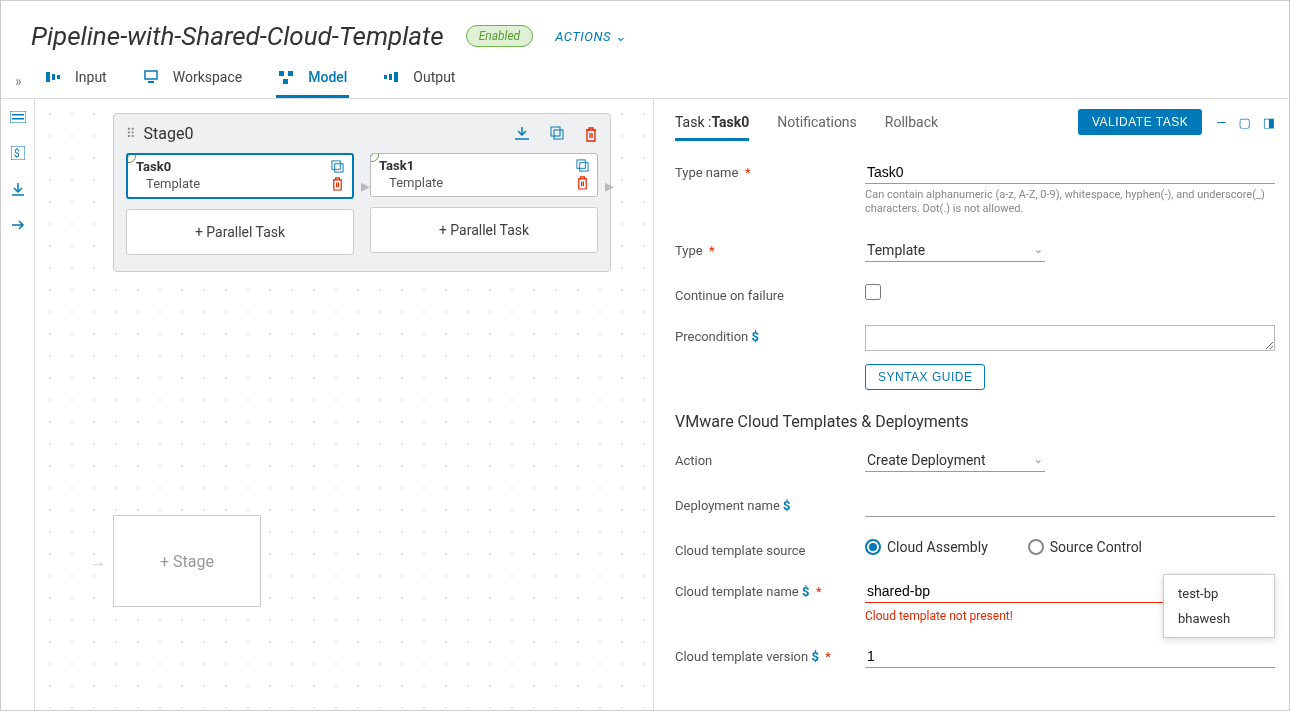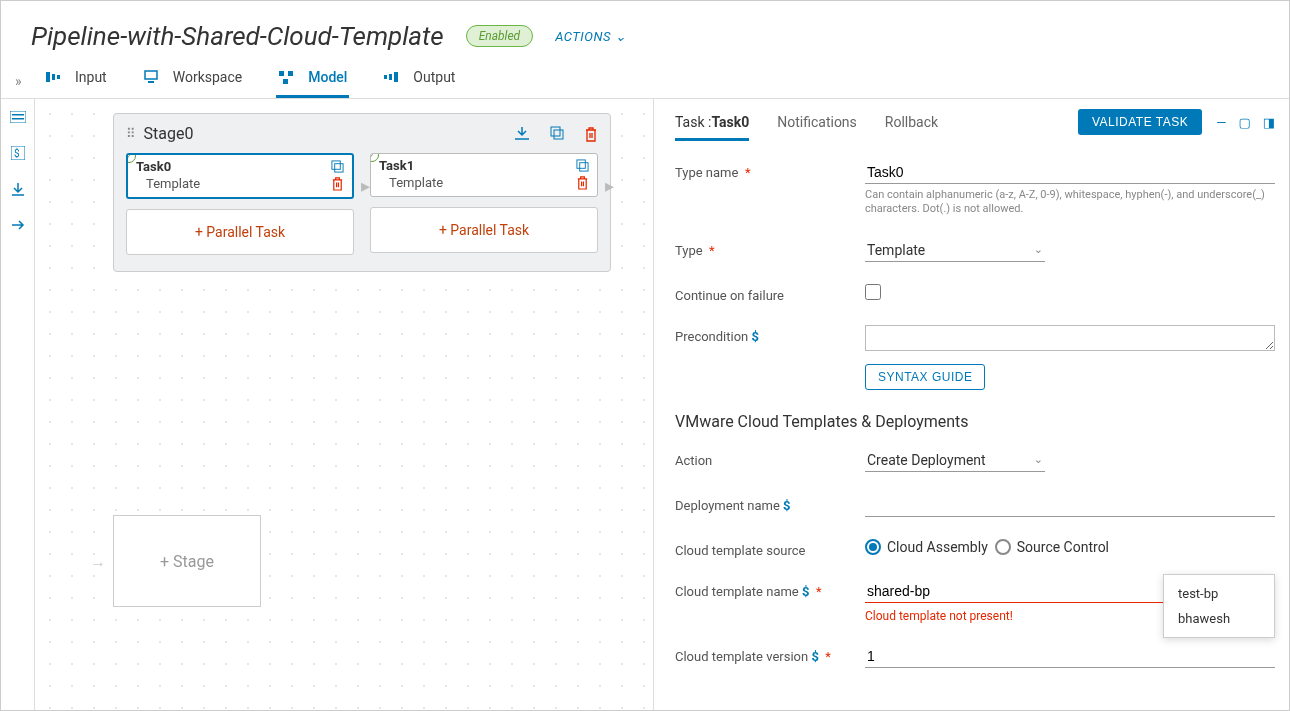--- a/index.html
+++ b/index.html
@@ -30,21 +30,21 @@
 .icon-red { color: #e62700; }
 .task-columns { display: flex; gap: 16px; align-items: flex-start; }
 .task-col { flex: 1; display: flex; flex-direction: column; gap: 10px; position: relative; }
 .task-box { border: 1px solid #bbb; background: #fff; border-radius: 3px; overflow: hidden; position: relative; }
 .task-box.selected { border: 2px solid #0079b8; }
 .task-name-row { display: flex; align-items: center; padding: 4px 8px 0 8px; font-weight: bold; font-size: 13px; }
 .task-check { position: absolute; left: -6px; top: -6px; width: 14px; height: 14px; border: 1.5px solid #5c9c35; border-radius: 50%; background: #fff; display: flex; align-items: center; justify-content: center; color: #5c9c35; font-size: 9px; }
 .task-copy { margin-left: auto; color: #0079b8; cursor: pointer; }
 .task-type-row { display: flex; align-items: center; padding: 2px 8px 6px 18px; font-size: 13px; color: #555; }
 .task-del { margin-left: auto; color: #e62700; cursor: pointer; }
-.parallel-btn { border: 1px solid #ccc; background: #fff; border-radius: 3px; padding: 14px 8px; text-align: center; color: #c2410c; font-size: 14px; cursor: pointer; }
+.parallel-btn { border: 1px solid #ccc; background: #fff; border-radius: 3px; padding: 14px 8px; text-align: center; color: #404040; font-size: 14px; cursor: pointer; }
 .arrow-r { position: absolute; top: 22px; right: -16px; color: #bbb; font-size: 18px; }
 .add-stage { position: absolute; left: 78px; top: 416px; width: 148px; height: 92px; border: 1px solid #ccc; display: flex; align-items: center; justify-content: center; color: #999; font-size: 16px; background: #fff; cursor: pointer; }
 .add-stage::before { content: "→"; position: absolute; left: -24px; color: #ccc; font-size: 16px; }
 .divider { width: 8px; background: #fff; border-left: 1px solid #ddd; cursor: ew-resize; }
 .panel { width: 628px; background: #fff; display: flex; flex-direction: column; overflow: hidden; }
 .panel-head { display: flex; align-items: flex-end; padding: 10px 14px 0 14px; gap: 28px; }
 .ptab { font-size: 14px; color: #666; padding-bottom: 8px; border-bottom: 3px solid transparent; cursor: pointer; }
 .ptab.active { color: #333; border-bottom-color: #0079b8; }
 .ptab.active b { font-weight: bold; }
 .panel-head-right { margin-left: auto; display: flex; align-items: center; gap: 14px; padding-bottom: 6px; }
@@ -58,21 +58,21 @@
 .dollar { color: #0079b8; font-weight: bold; }
 .form-row .fld { flex: 1; }
 .text-input { width: 100%; border: none; border-bottom: 1px solid #999; padding: 3px 2px; font-size: 14px; outline: none; background: transparent; }
 .hint { font-size: 11px; color: #888; margin-top: 4px; line-height: 1.3; }
 .select-wrap { position: relative; width: 180px; border-bottom: 1px solid #999; padding: 3px 2px; font-size: 14px; display: flex; align-items: center; }
 .select-wrap .chev { margin-left: auto; color: #888; font-size: 11px; }
 .textarea { width: 100%; height: 26px; border: 1px solid #bbb; resize: both; font-family: inherit; font-size: 13px; padding: 2px 4px; }
 .btn-outline { border: 1px solid #0079b8; color: #0079b8; background: #fff; padding: 5px 12px; font-size: 12px; letter-spacing: 0.5px; border-radius: 3px; cursor: pointer; margin-top: 10px; }
 .checkbox { width: 16px; height: 16px; }
 .section-title { font-size: 16px; color: #333; margin: 8px 0 18px 0; }
-.radio-group { display: flex; gap: 7px; align-items: center; }
+.radio-group { display: flex; gap: 40px; align-items: center; }
 .radio-opt { display: flex; align-items: center; gap: 6px; font-size: 14px; }
 .radio { width: 16px; height: 16px; border: 2px solid #0079b8; border-radius: 50%; display: inline-flex; align-items: center; justify-content: center; }
 .radio.checked::after { content: ""; width: 8px; height: 8px; background: #0079b8; border-radius: 50%; }
 .radio.unchecked { border-color: #888; }
 .error-input { border-bottom: 1px solid #e62700 !important; }
 .error-icon { color: #e62700; position: absolute; right: 30px; }
 .dd-chev-outer { color: #0079b8; margin-left: 8px; cursor: pointer; }
 .error-text { color: #e62700; font-size: 12px; margin-top: 6px; }
 .popup { position: absolute; right: 14px; top: 433px; width: 112px; background: #fff; border: 1px solid #ccc; box-shadow: 0 2px 8px rgba(0,0,0,0.15); padding: 6px 0; z-index: 10; }
 .popup-item { padding: 5px 14px; font-size: 13px; cursor: pointer; }

